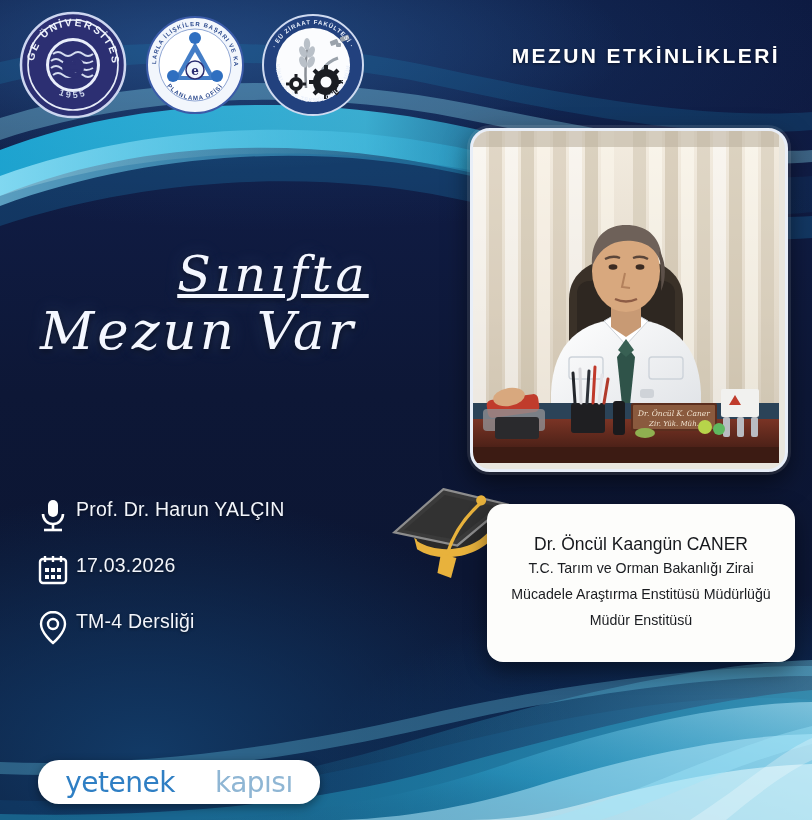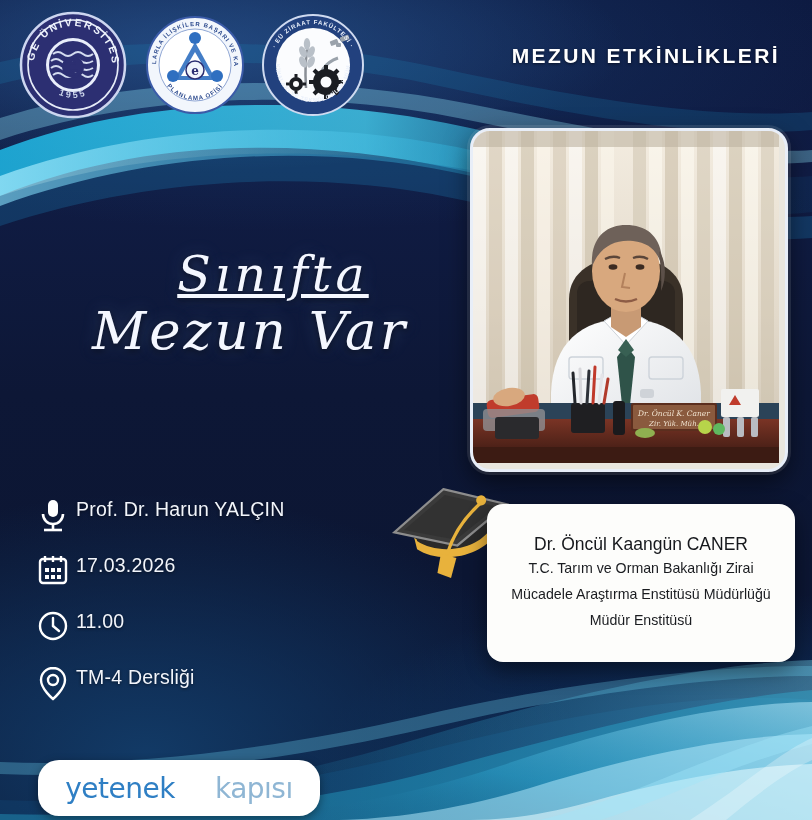--- a/index.html
+++ b/index.html
@@ -33,21 +33,21 @@
   
   .main-title{
     position:absolute;left:40px;top:250px;width:420px;
     color:#f4f7ff;
     font-family:"DejaVu Serif",serif;
     font-style:italic;
     text-shadow:0 2px 7px rgba(0,0,0,.55), 0 0 18px rgba(160,200,255,.22);
     line-height:1.02;
   }
   .title-l1{display:block;font-size:49px;letter-spacing:4px;text-align:center;padding-left:46px;text-decoration:underline;}
-  .title-l2{display:block;font-size:53px;letter-spacing:3px;text-align:center;margin-top:4px;}
+  .title-l2{display:block;font-size:53px;letter-spacing:3px;margin-top:4px;}
 
   
   .photo-frame{
     position:absolute;left:470px;top:128px;width:312px;height:338px;
     border-radius:20px;
     background:#e9e6de;
     border:3px solid #e8eef8;
     box-shadow:0 0 0 3px rgba(255,255,255,.10), 0 10px 26px rgba(0,0,0,.55);
     overflow:hidden;
   }
@@ -76,21 +76,21 @@
 
   
   .footnote{
     position:absolute;left:82px;top:726px;
     color:#eef3fa;font-size:13.8px;letter-spacing:.1px;
     text-shadow:0 1px 3px rgba(0,0,0,.6);white-space:nowrap;
   }
 
   
   .yk-logo{
-    position:absolute;left:38px;top:760px;width:282px;height:56px;
+    position:absolute;left:38px;top:760px;width:282px;height:44px;
     background:#ffffff;border-radius:21px;
     display:flex;align-items:center;justify-content:center;
     box-shadow:0 3px 10px rgba(0,0,0,.4);
   }
   .yk-a{color:#2f7fc4;font-size:28px;letter-spacing:-.5px;font-family:"DejaVu Sans",sans-serif;}
   .yk-b{color:#8fb6d4;font-size:28px;letter-spacing:-.5px;font-family:"DejaVu Sans",sans-serif;margin-left:40px;}
 </style>
 </head>
 <body>
 
@@ -433,30 +433,20 @@
             <rect x="20" y="14" width="4" height="4"></rect>
             <rect x="8" y="21" width="4" height="4"></rect>
             <rect x="14" y="21" width="4" height="4"></rect>
             <rect x="20" y="21" width="4" height="4"></rect>
           </g>
         </svg>
       </span>
       <span class="info-txt">17.03.2026</span>
     </div>
 
-    <div class="info-row">
-      <span class="info-ico">
-        <svg width="32" height="32" viewBox="0 0 32 32">
-          <circle cx="16" cy="16" r="13" fill="none" stroke="#ffffff" stroke-width="2.4"></circle>
-          <line x1="16" y1="8" x2="16" y2="16" stroke="#ffffff" stroke-width="2.4" stroke-linecap="round"></line>
-          <line x1="16" y1="16" x2="22" y2="21" stroke="#ffffff" stroke-width="2.4" stroke-linecap="round"></line>
-        </svg>
-      </span>
-      <span class="info-txt">11.00</span>
-    </div>
 
     <div class="info-row">
       <span class="info-ico">
         <svg width="30" height="36" viewBox="0 0 30 36">
           <path d="M15,2 C8.4,2 3,7.4 3,14 C3,23 15,33 15,33 C15,33 27,23 27,14 C27,7.4 21.6,2 15,2 Z" fill="none" stroke="#ffffff" stroke-width="2.4"></path>
           <circle cx="15" cy="14" r="5" fill="none" stroke="#ffffff" stroke-width="2.4"></circle>
         </svg>
       </span>
       <span class="info-txt">TM-4 Dersliği</span>
     </div>

